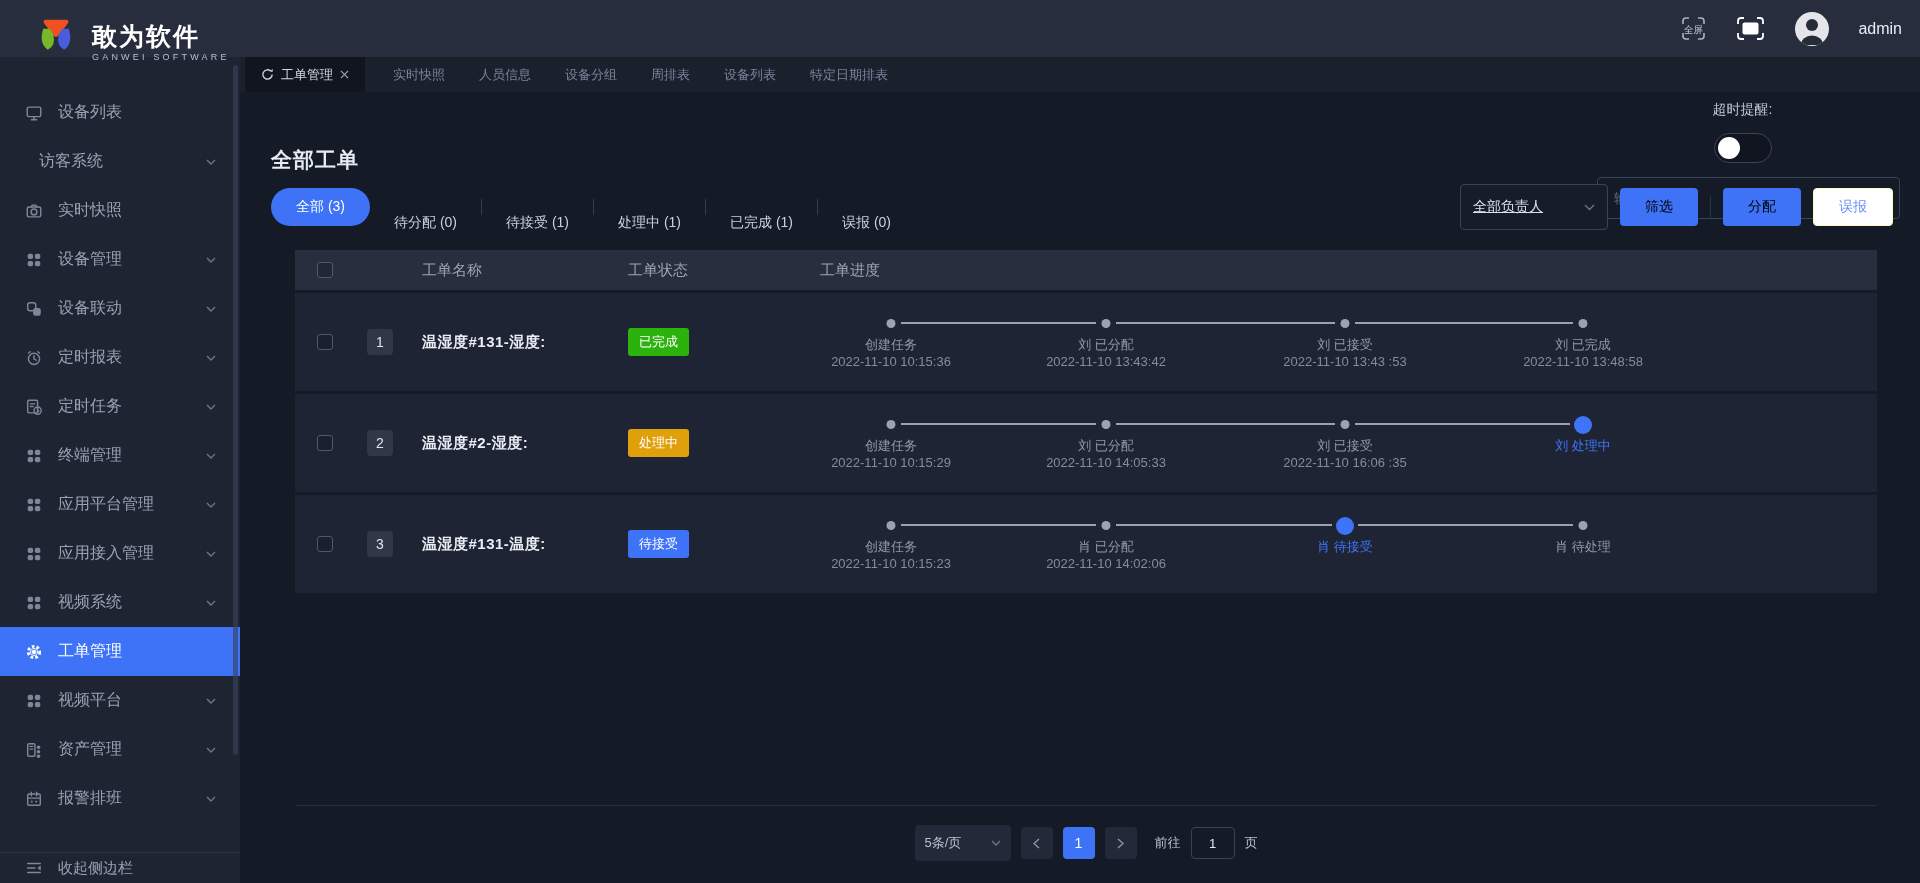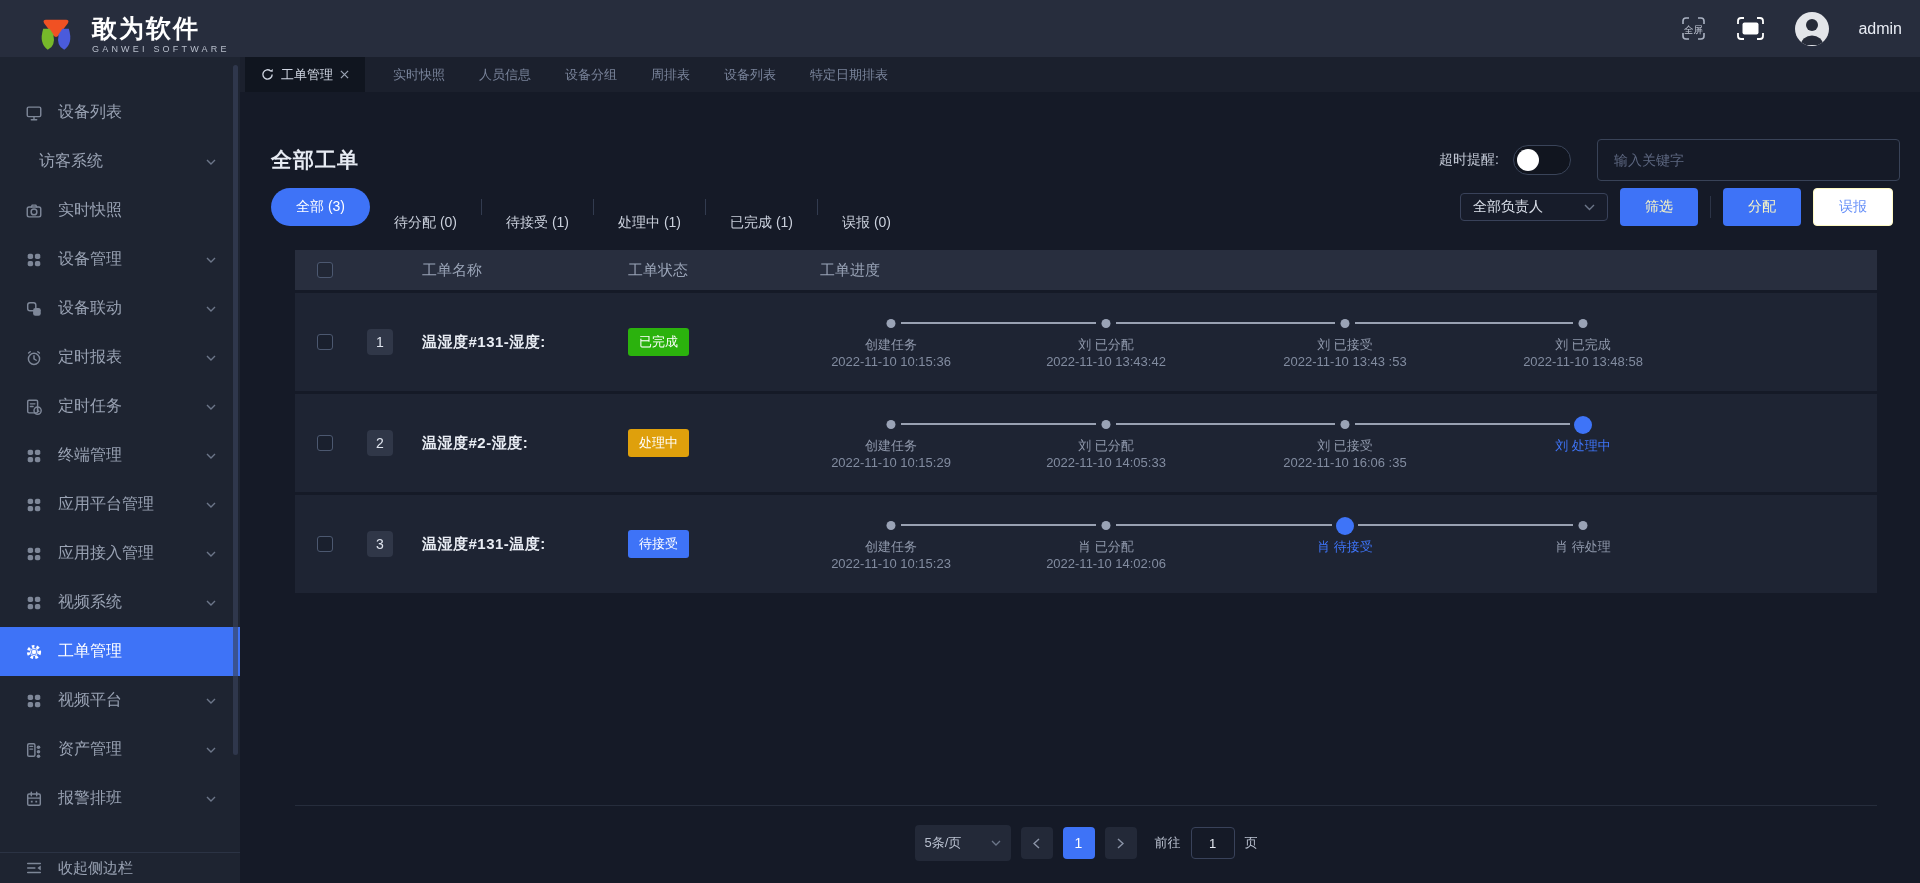--- a/index.html
+++ b/index.html
@@ -3,21 +3,21 @@
 <meta charset="utf-8">
 <style>
   * { margin:0; padding:0; box-sizing:border-box; }
   html,body { width:1920px; height:883px; background:#151a27; overflow:hidden;
     font-family:"Liberation Sans","DejaVu Sans",sans-serif; }
   .app { position:relative; width:1920px; height:883px; background:#151a27; }
 
   
   .navbar { position:absolute; top:0; left:0; width:1920px; height:57px;
     background:#272d3d; display:flex; align-items:center; justify-content:space-between; z-index:30; }
-  .brand { display:flex; align-items:flex-start; padding-left:34px; gap:14px;margin-top:20px; }
+  .brand { display:flex; align-items:flex-end; padding-left:34px; gap:14px;margin-top:20px; }
   .brand-text .cn { color:#ffffff; font-size:25px; font-weight:700; letter-spacing:2px; line-height:1; }
   .brand-text .en { color:#b9bfcc; font-size:9px; letter-spacing:3.2px; margin-top:3px; }
   .nav-right { display:flex; align-items:center; gap:28px; padding-right:18px; }
   .nav-ic { display:flex; align-items:center; cursor:pointer; }
   .nav-user { color:#e8ecf4; font-size:16px; }
 
   
   .sidebar { position:absolute; top:57px; left:0; width:240px; height:826px;
     background:#1e2431; z-index:20; }
   .menu { position:absolute; top:31px; left:0; right:0; bottom:31px; overflow:hidden; }
@@ -42,48 +42,48 @@
   .tab-active { width:120px; margin-left:5px; background:#10151f; display:flex;
     align-items:center; justify-content:center; gap:7px; color:#cfd5e1; font-size:13px; cursor:pointer; }
   .tabs-rest { display:flex; align-items:center; padding-left:28px; gap:34px; }
   .tab { color:#79839a; font-size:13px; cursor:pointer; }
 
   
   .content { position:absolute; top:92px; left:240px; right:0; bottom:0; }
   .title-row { position:absolute; left:31px; right:20px; top:46px; height:44px;
     display:flex; align-items:center; justify-content:space-between; }
   .page-title { color:#e7ebf3; font-size:21px; font-weight:700; letter-spacing:1px; }
-  .title-right { display:flex; align-items:center; gap:14px; }
+  .title-right { display:flex; align-items:center; gap:14px;flex-direction:column; }
   .overtime-label { color:#c3c9d6; font-size:14px; }
   .toggle { width:58px; height:30px; border-radius:15px; background:#11151f;
     border:1px solid #3a4459; position:relative; cursor:pointer; }
   .toggle .knob { position:absolute; left:3px; top:3px; width:22px; height:22px;
     border-radius:50%; background:#ffffff; }
   .search-box { width:303px; height:42px; border:1px solid #394358; border-radius:4px;
     background:transparent; display:flex; align-items:center; margin-left:12px; }
   .search-box input { flex:1; background:transparent; border:none; outline:none;
     padding:0 16px; color:#dfe4ee; font-size:14px; font-family:inherit; }
   .search-box input::placeholder { color:#5d6780; }
 
   
   .controls-row { position:absolute; left:31px; right:27px; top:96px; height:38px;
     display:flex; align-items:center; justify-content:space-between; }
   .filters { display:flex; align-items:center; }
   .pill { height:38px; border-radius:19px; background:#3e73f7; color:#ffffff;
     font-size:14px; display:flex; align-items:center; padding:0 25px; cursor:pointer; }
   .fitem { color:#cbd1dd; font-size:14px; padding:0 24px; cursor:pointer;margin-top:32px; }
   .fdiv { width:1px; height:16px; background:#323b4f; }
   .right-controls { display:flex; align-items:center; gap:12px; }
-  .selbox { width:148px; height:28px; border:1px solid #39425a; border-radius:4px;
+  .selbox { width:148px; height:46px; border:1px solid #39425a; border-radius:4px;
     background:#171c2a; display:flex; align-items:center; justify-content:space-between;
-    padding:0 12px; color:#dbe0ea; font-size:14px; cursor:pointer; }
+    padding:0 12px; color:#dbe0ea; font-size:14px; cursor:pointer;text-decoration:underline; }
   .datebox { width:351px; height:38px; border:1px solid #39425a; border-radius:4px;
     background:#171c2a; display:flex; align-items:center; gap:9px; padding:0 12px;
     color:#c7cdda; font-size:13.5px; cursor:pointer; }
-  .btn { height:38px; border:none; border-radius:4px; background:#3e73f7; color:#fef9c3;
+  .btn { height:38px; border:none; border-radius:4px; background:#3e73f7; color:#000000;
     font-size:14px; padding:0 25px; cursor:pointer; font-family:inherit; }
   .btn-outline { background:#ffffff; border:1px solid #fef9c3; color:#6790f8; }
   .vdiv { width:1px; height:22px; background:#2c3447; }
 
   
   .panel { position:absolute; left:55px; top:158px; width:1582px; }
   .thead, .trow { display:grid; grid-template-columns:60px 50px 215px 165px 1fr; align-items:center; }
   .thead { height:40px; background:#282e3e; color:#99a3b6; font-size:15px; }
   .trow { height:98px; background:#1e2433; margin-top:3px; }
   .cb { width:16px; height:16px; border:1px solid #4c5870; border-radius:3px;

